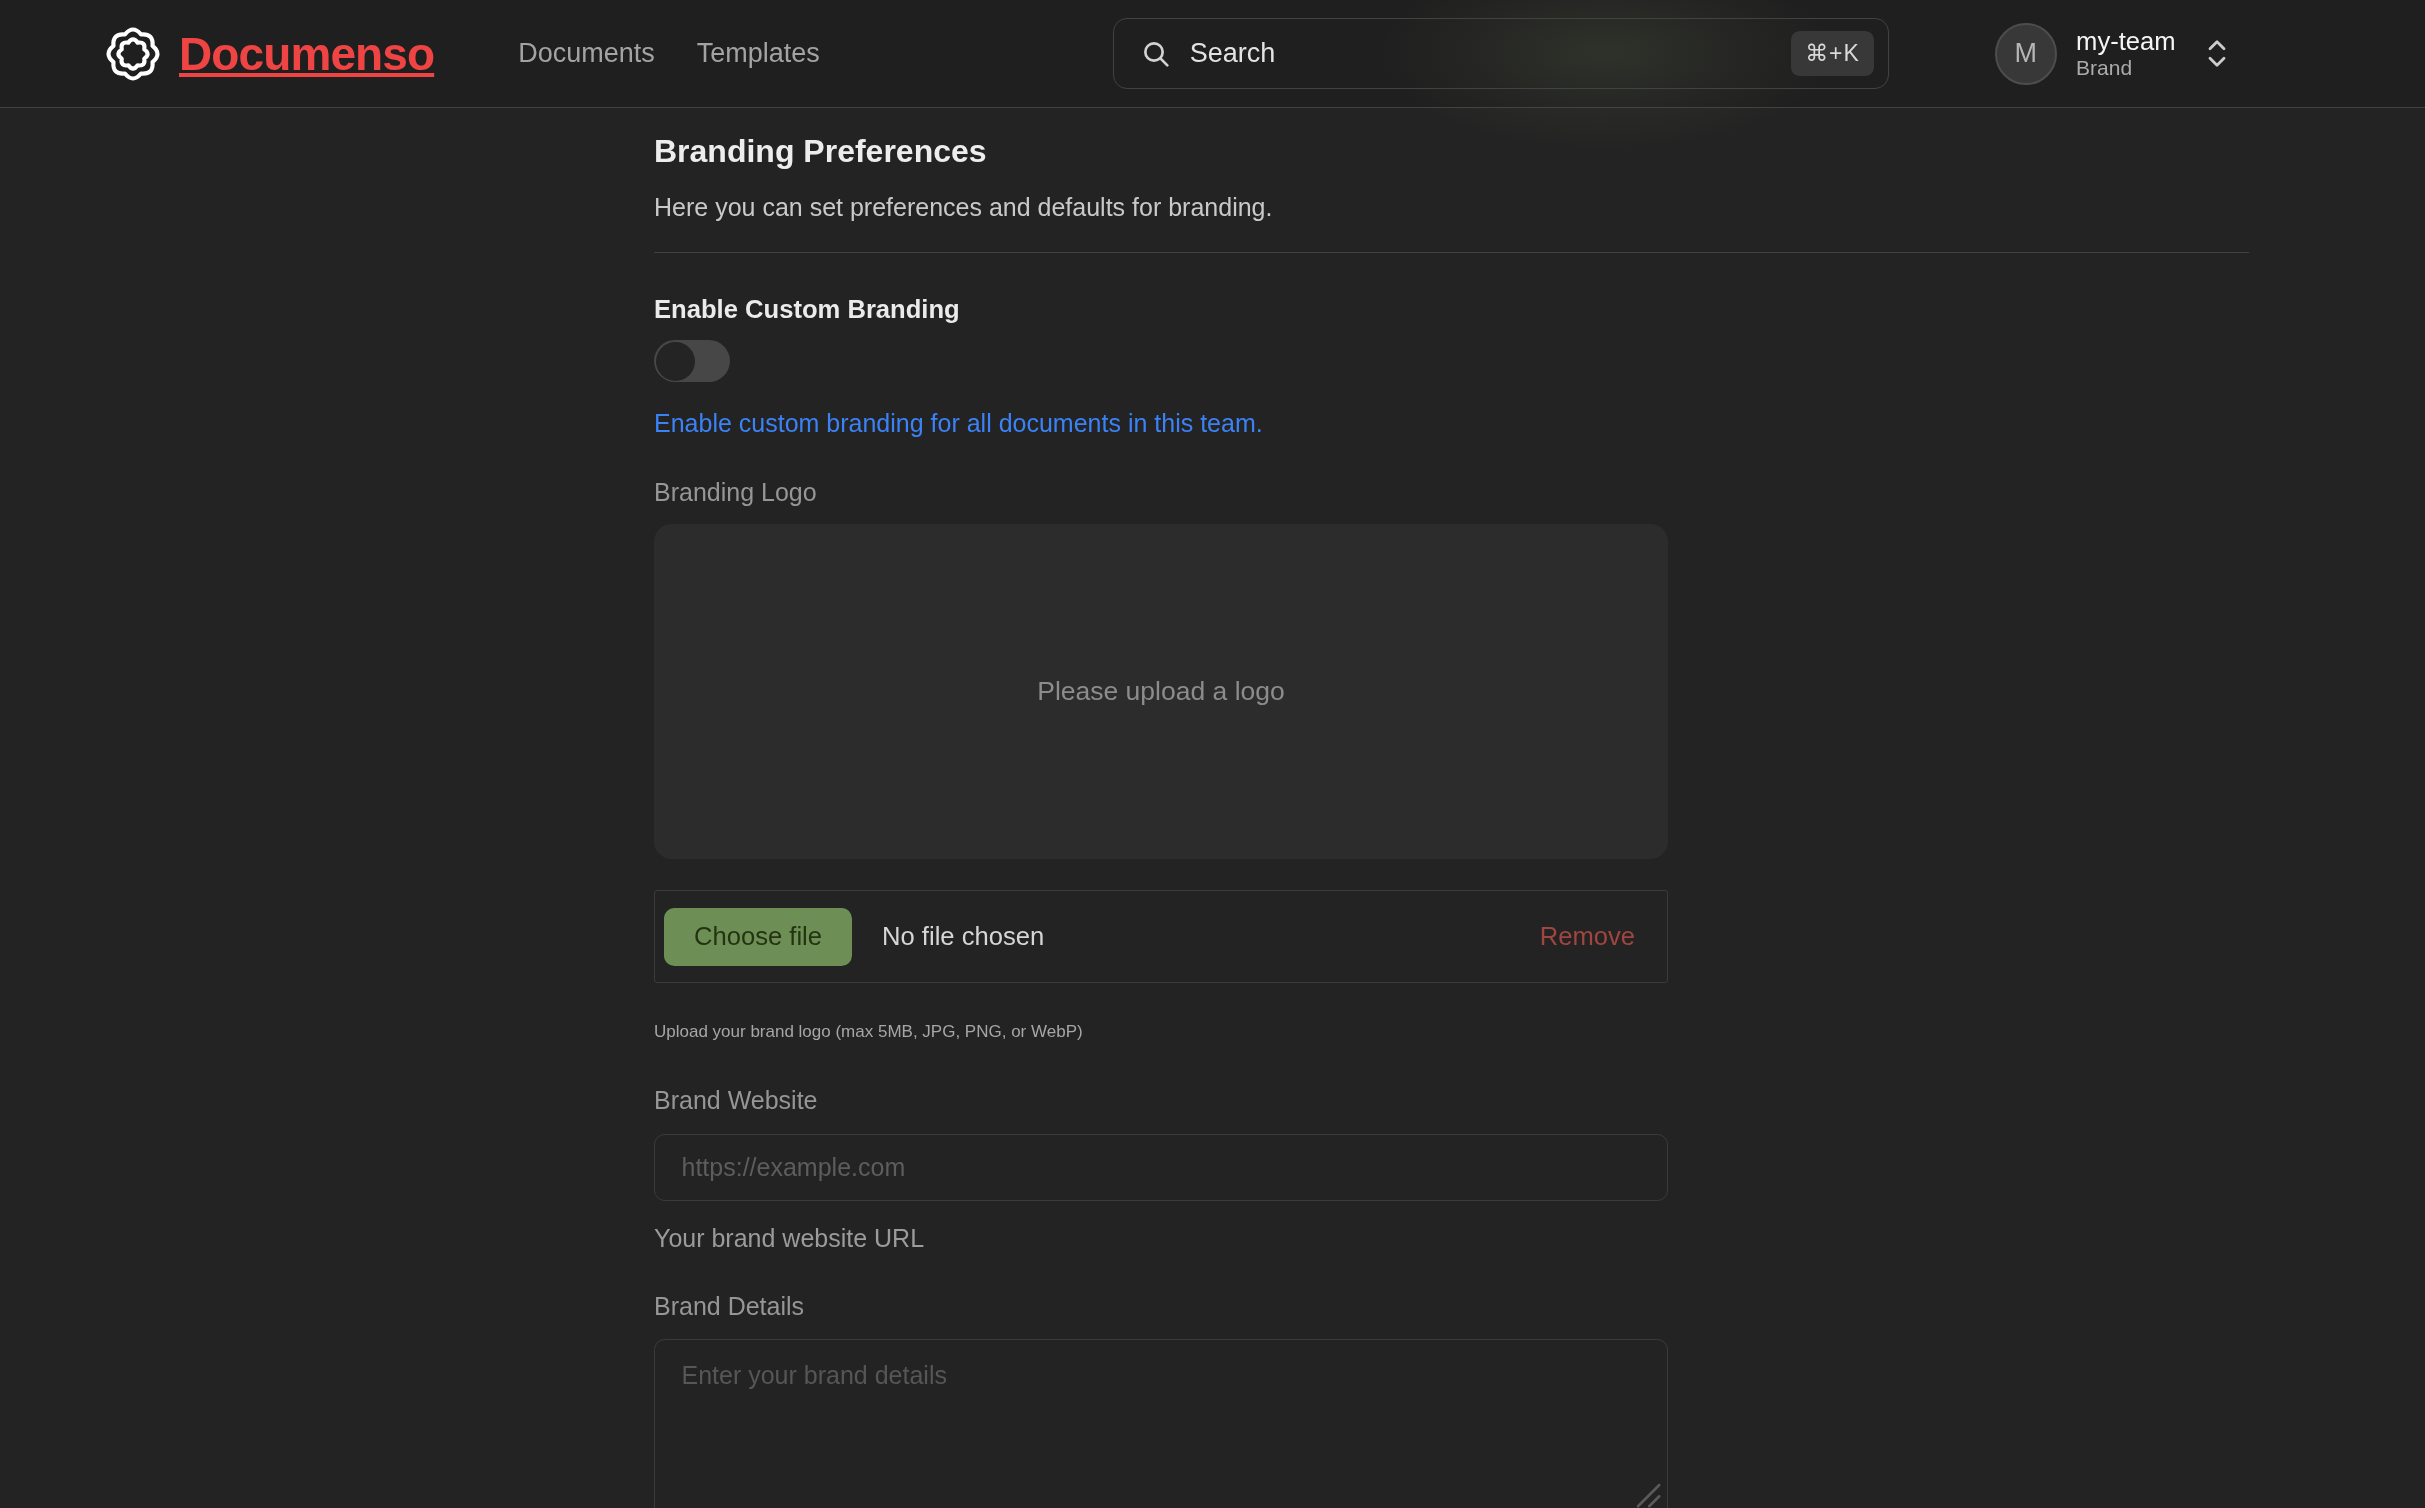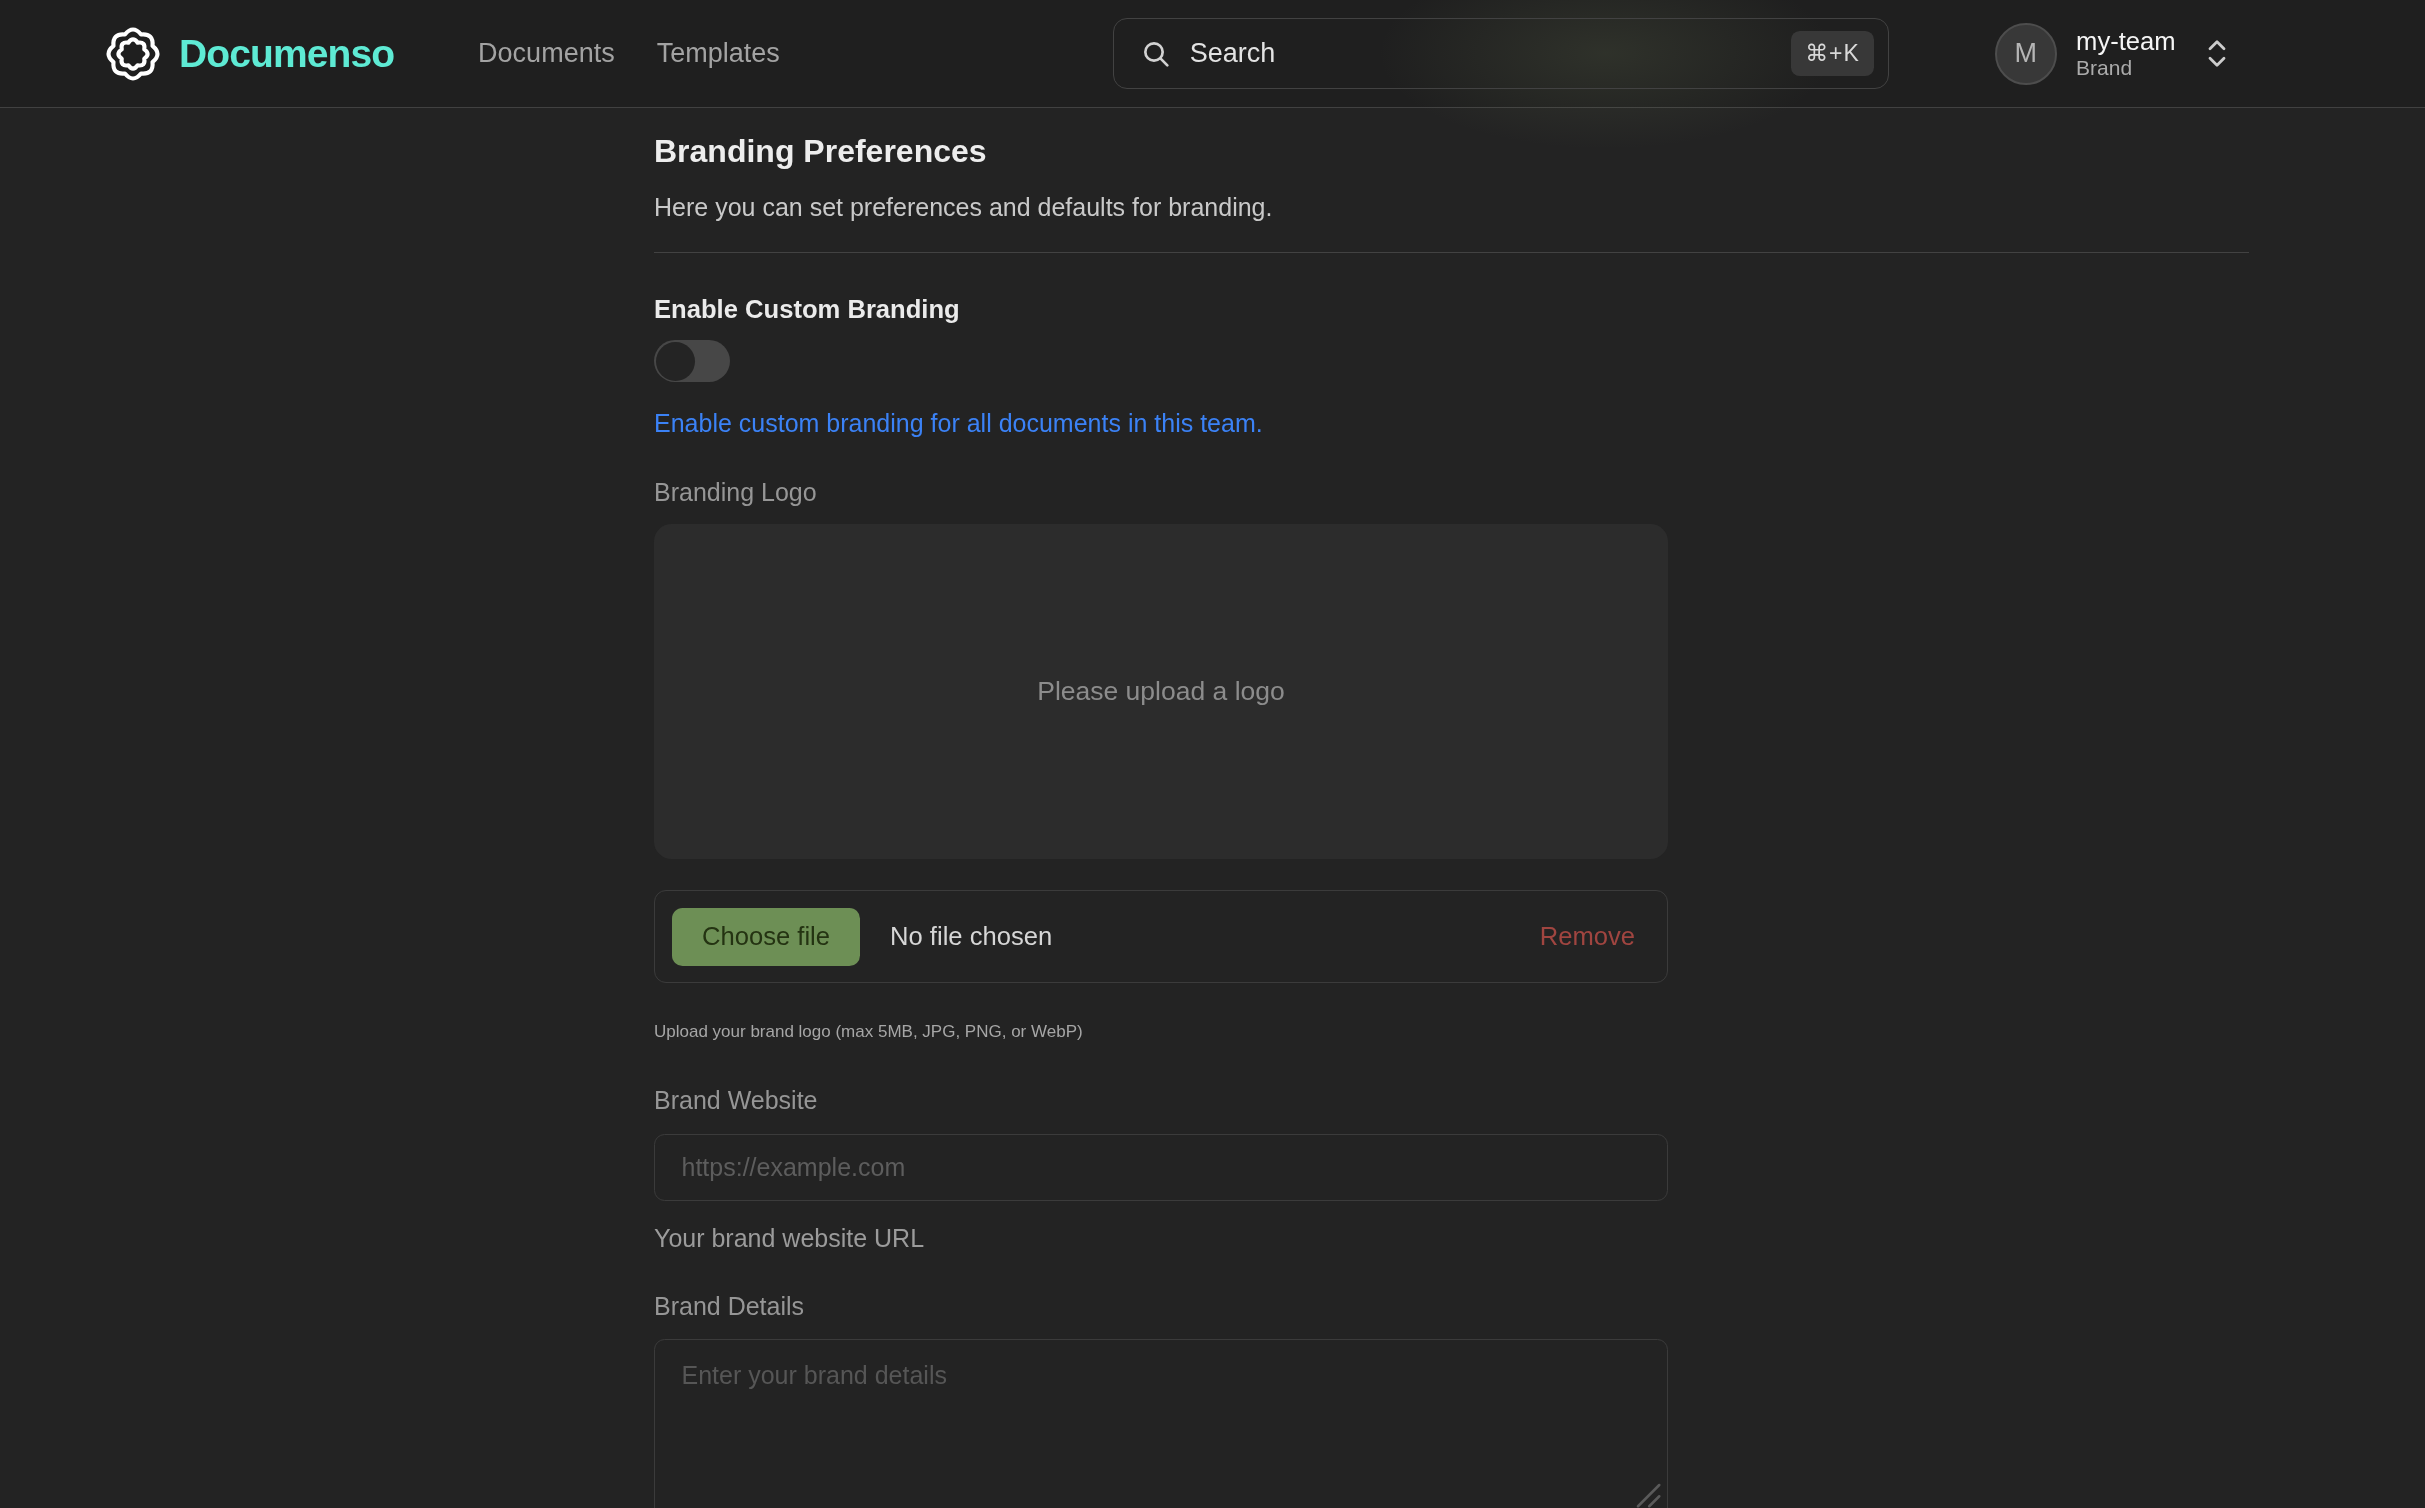--- a/index.html
+++ b/index.html
@@ -25,21 +25,21 @@
   .navbar::before {
     content:"";
     position:absolute;
     left:1376px; top:-44px;
     width:459px; height:194px;
     background:radial-gradient(ellipse at center, rgba(125,140,98,0.17), rgba(125,140,98,0) 70%);
     pointer-events:none;
   }
   .brand { display:flex; align-items:center; gap:14px; cursor:pointer; }
   .brand svg { width:64px; height:64px; display:block; }
-  .brand-name { font-size:39px; font-weight:700; color:#5eead4; letter-spacing:-0.9px; }
+  .brand-name { font-size:46px; font-weight:700; color:#ef4444; letter-spacing:-0.9px;text-decoration:underline; }
   .nav-links { display:flex; gap:42px; margin-left:84px; }
   .nav-link { font-size:27px; font-weight:500; color:#a3a3a3; cursor:pointer; }
 
   .searchbar {
     position:relative;
     margin-left:auto;
     width:776px; height:71px;
     border:1.8px solid #424242;
     border-radius:14px;
     display:flex; align-items:center;
@@ -126,23 +126,23 @@
     border-radius:17.6px;
     display:flex; align-items:center; justify-content:center;
     cursor:pointer;
   }
   .upload-box span { font-size:26.5px; color:#8c8c8c; }
 
   .file-row {
     margin-top:31px;
     width:1014px; height:93px;
     border:1.8px solid #3b3b3b;
-    border-radius:12px;
+    border-radius:3px;
     display:flex; align-items:center;
-    padding:0 32px 0 17px;
+    padding:0 32px 0 9px;
   }
   .choose-file {
     background:#6d8f55;
     color:#243312;
     border:none;
     border-radius:10.6px;
     height:58px;
     padding:0 30px;
     font-size:25.6px;
     font-weight:500;

